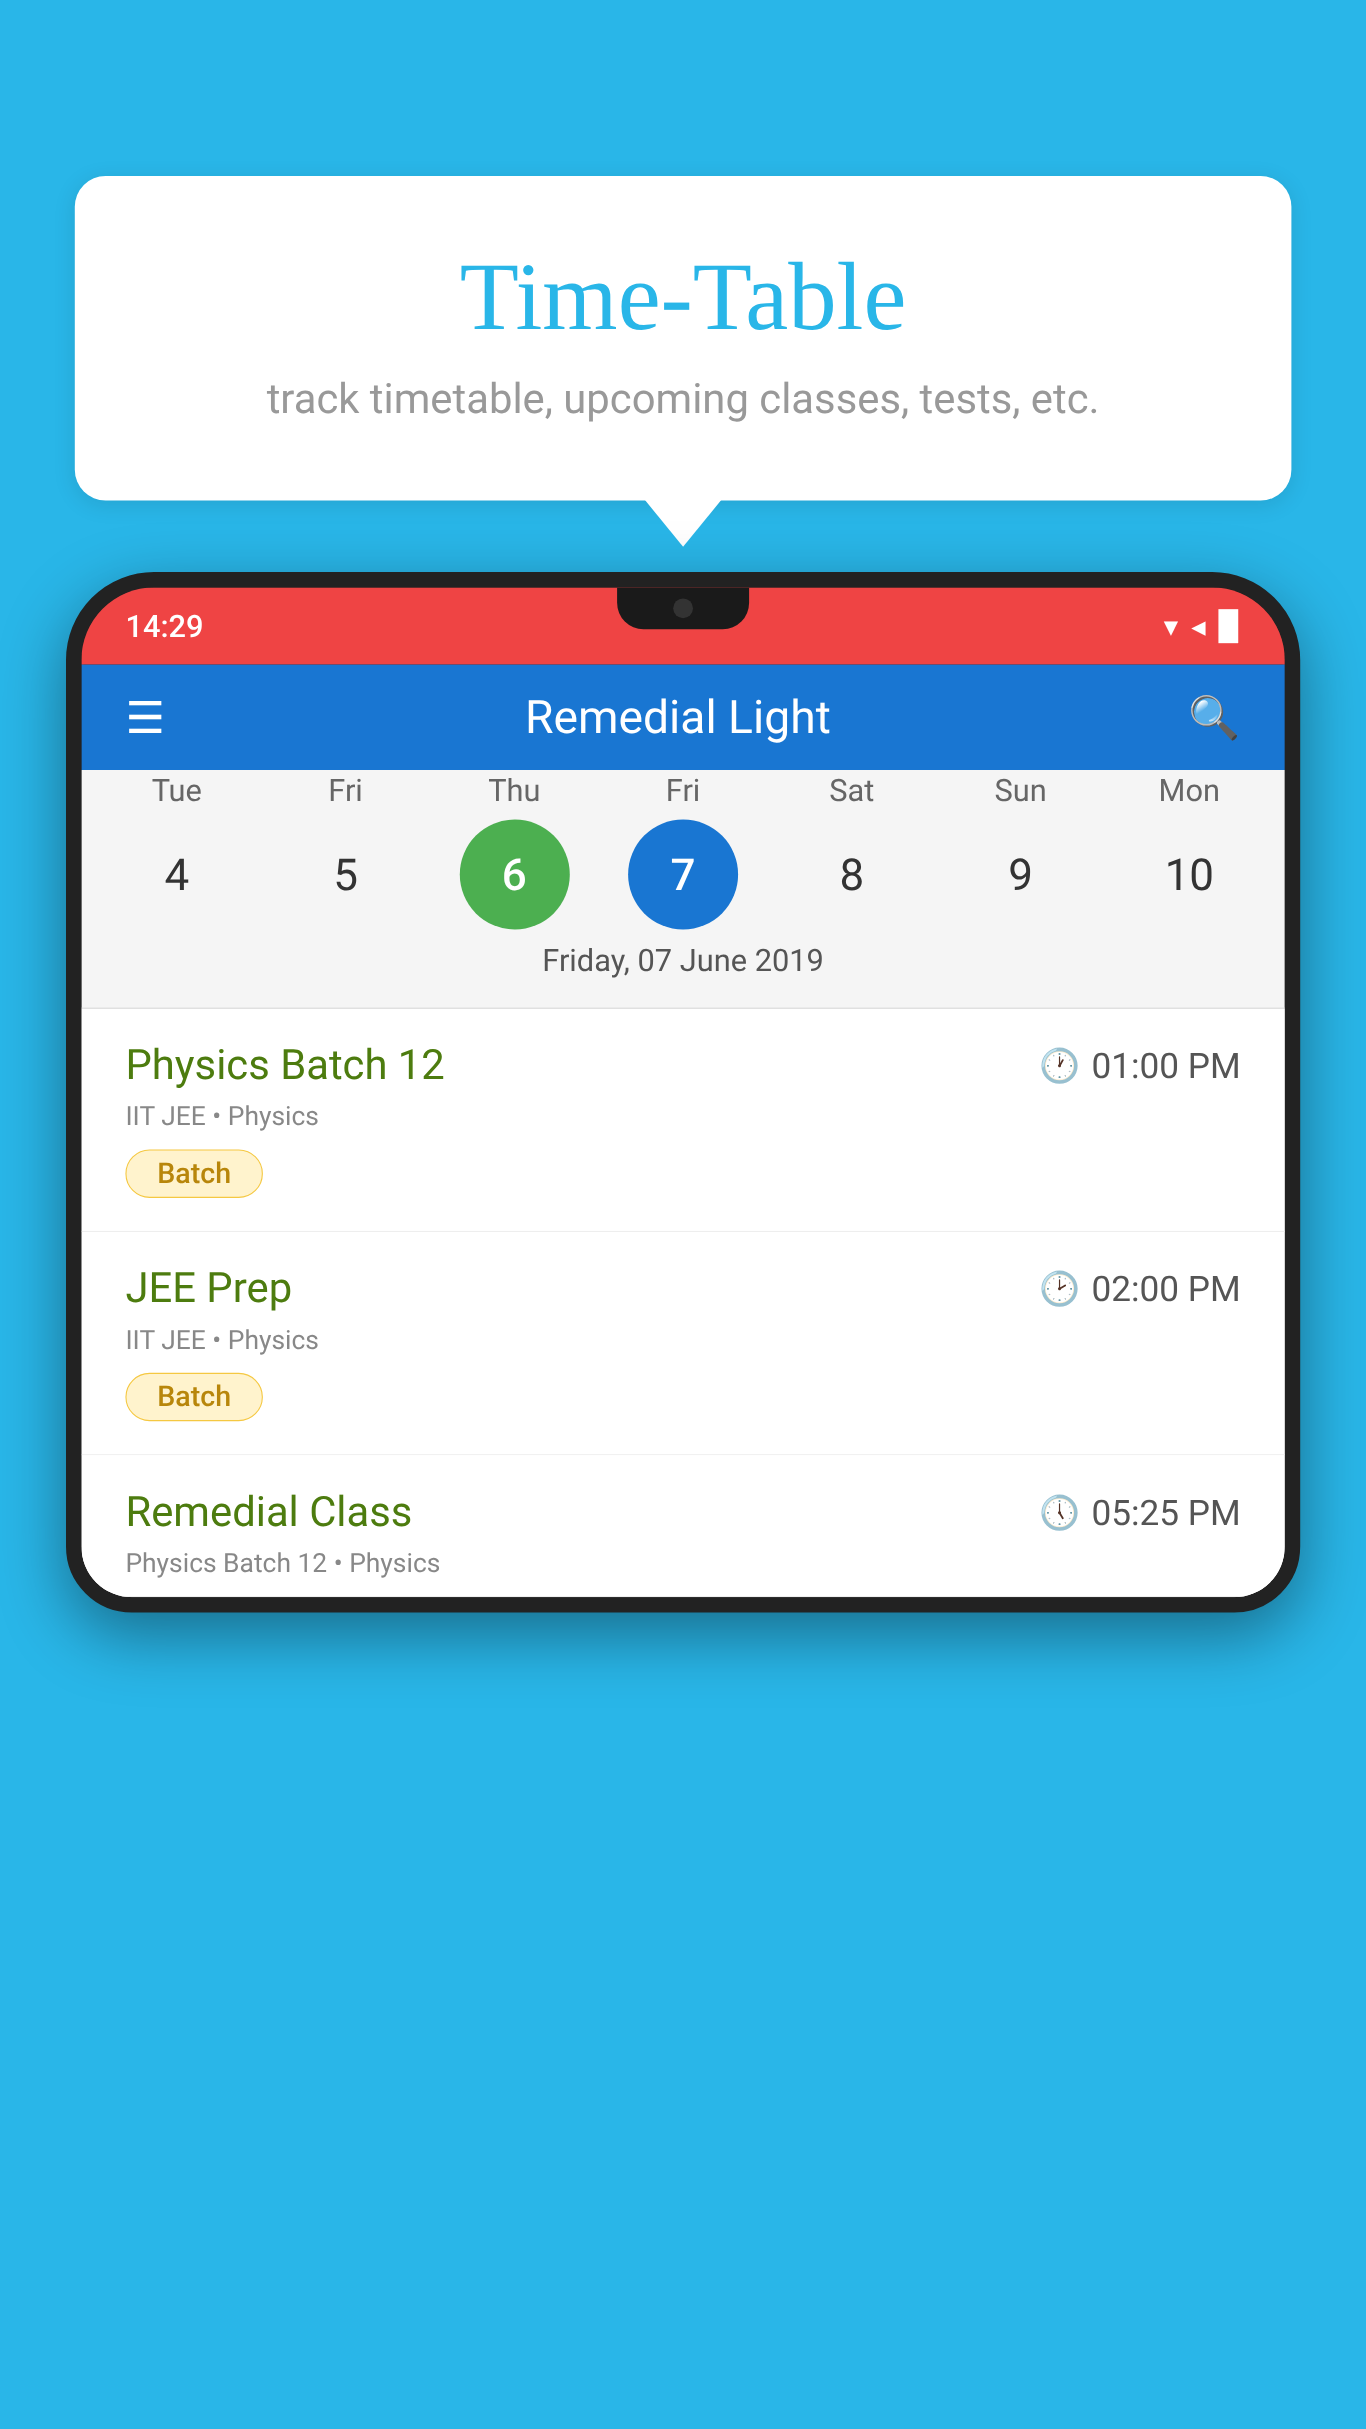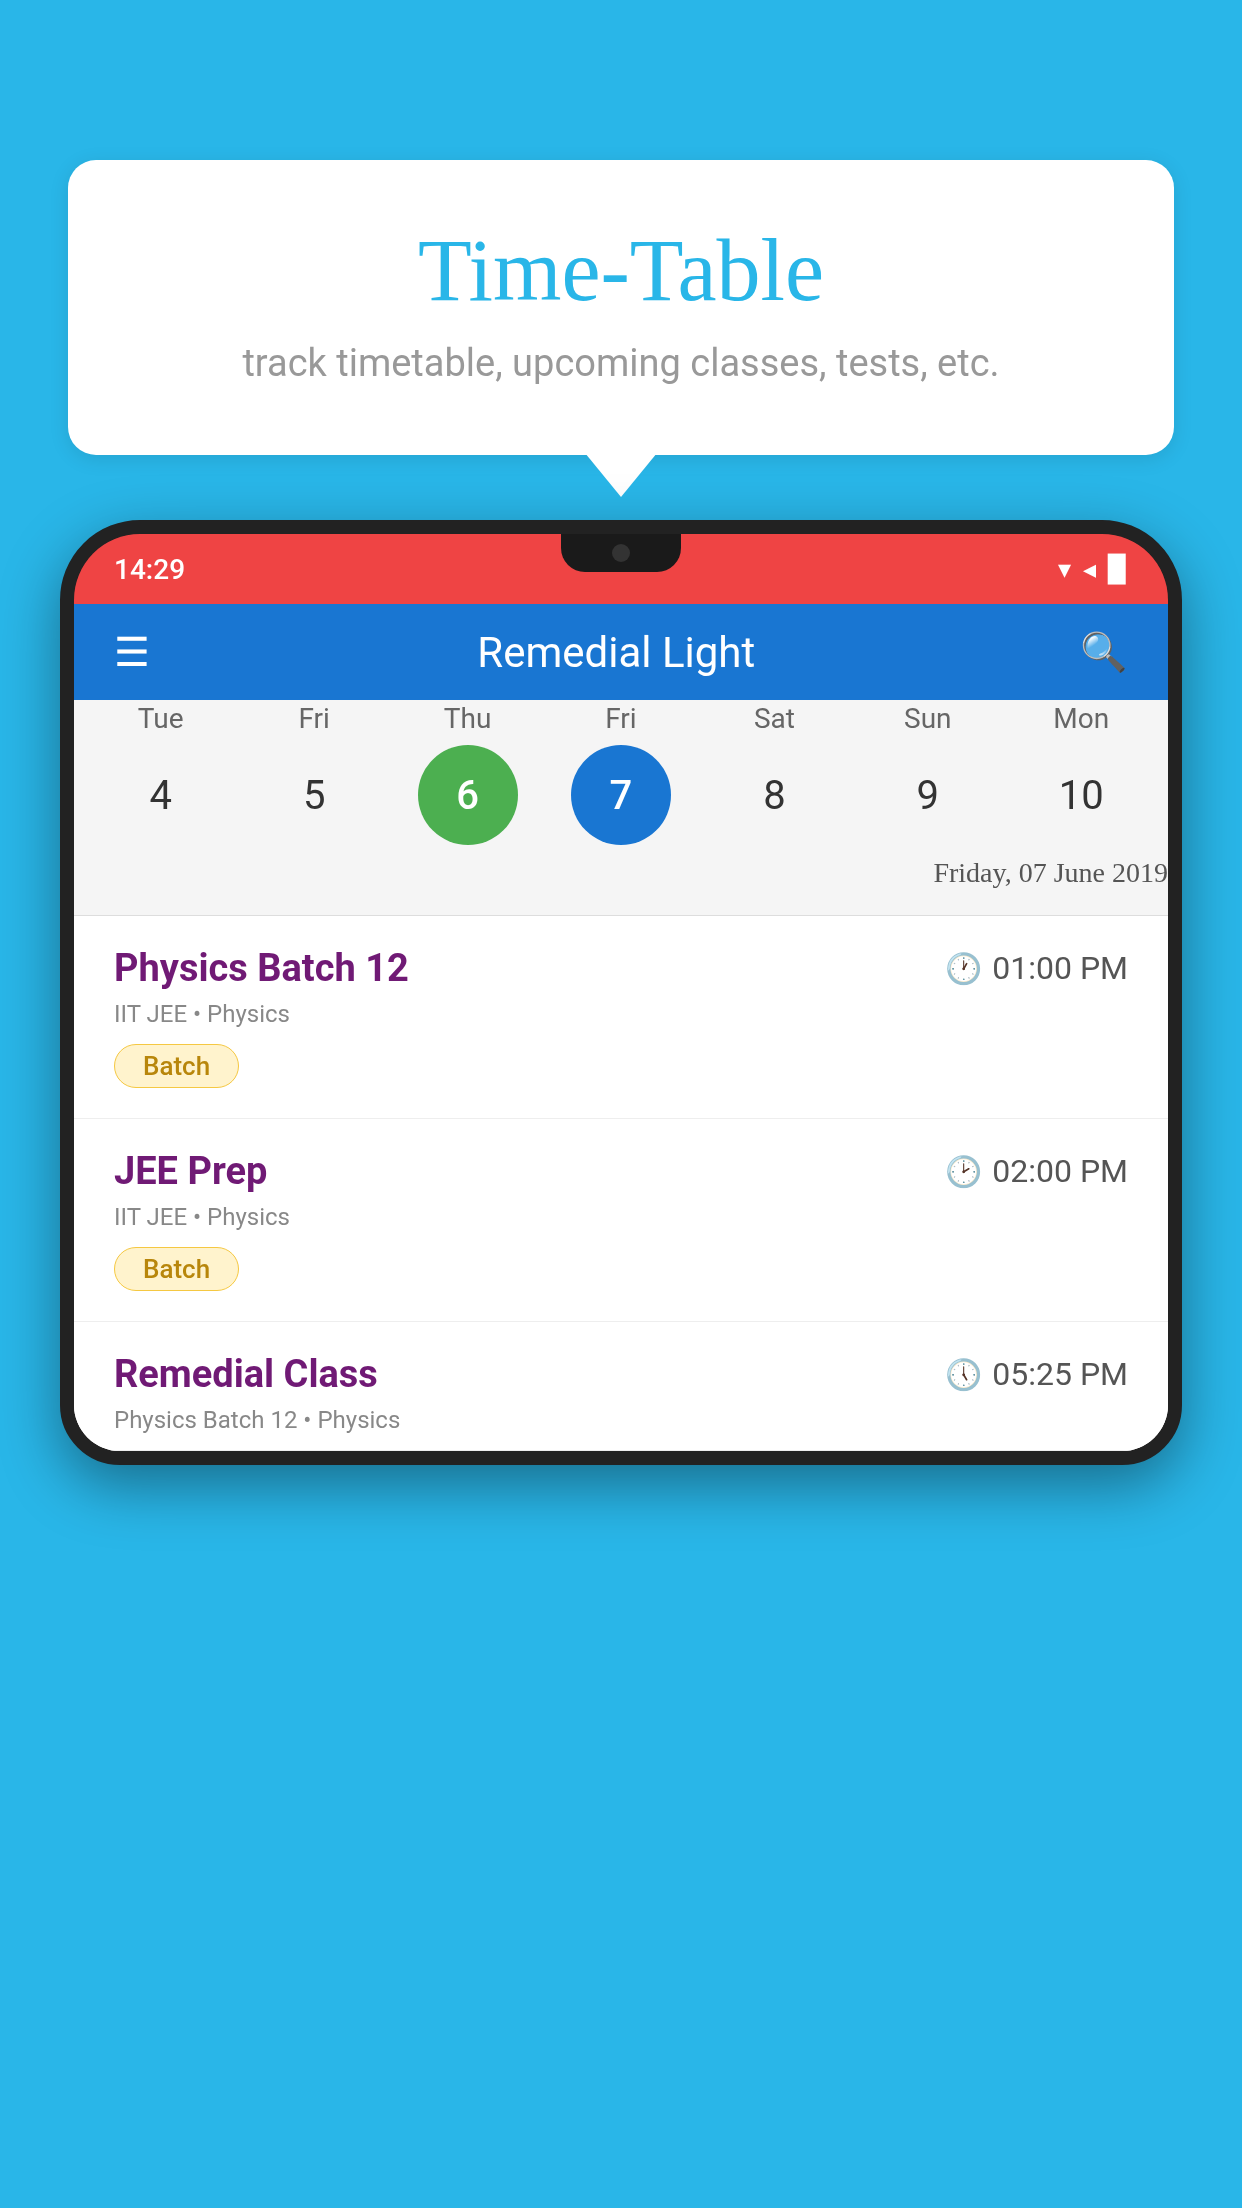--- a/index.html
+++ b/index.html
@@ -191,25 +191,24 @@
       font-weight: 500;
     }
 
     .day-num.selected {
       background: #1976D2;
       color: white;
       font-weight: 500;
     }
 
     .selected-date-label {
-      text-align: right;
+      text-align: center;
       font-size: 28px;
       color: #555;
       padding: 12px 0 16px;
-      font-family: Liberation Serif, serif;
     }
 
     
     .schedule-container {
       background: white;
       overflow: hidden;
     }
 
     .schedule-item {
       padding: 30px 40px;
@@ -219,22 +218,22 @@
 
     .schedule-item-header {
       display: flex;
       justify-content: space-between;
       align-items: center;
       margin-bottom: 10px;
     }
 
     .schedule-item-name {
       font-size: 38px;
-      font-weight: 700;
-      color: #701a75;
+      font-weight: 400;
+      color: #4d7c0f;
     }
 
     .schedule-item-time {
       display: flex;
       align-items: center;
       gap: 10px;
       font-size: 32px;
       color: #555;
     }
 

